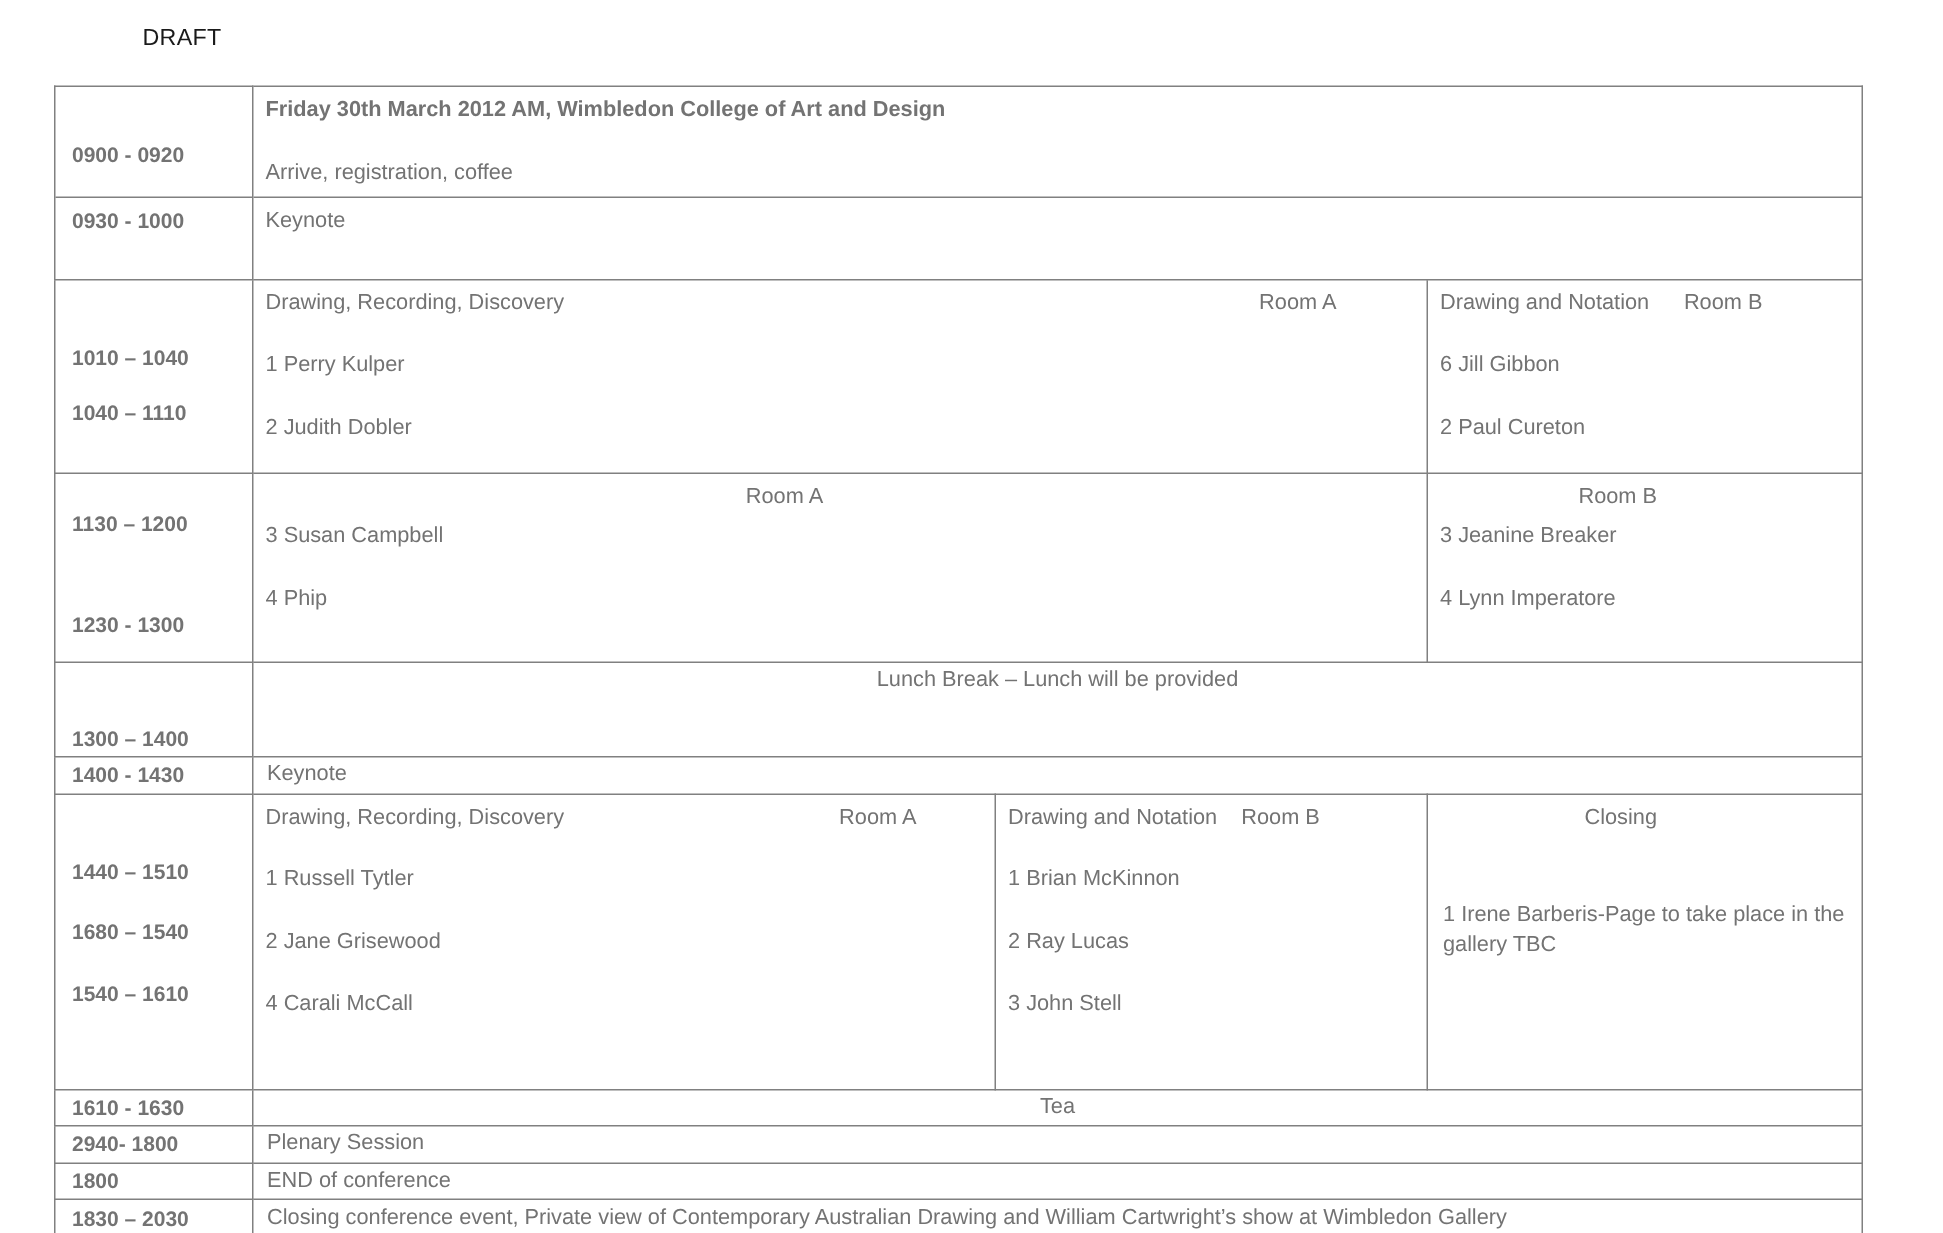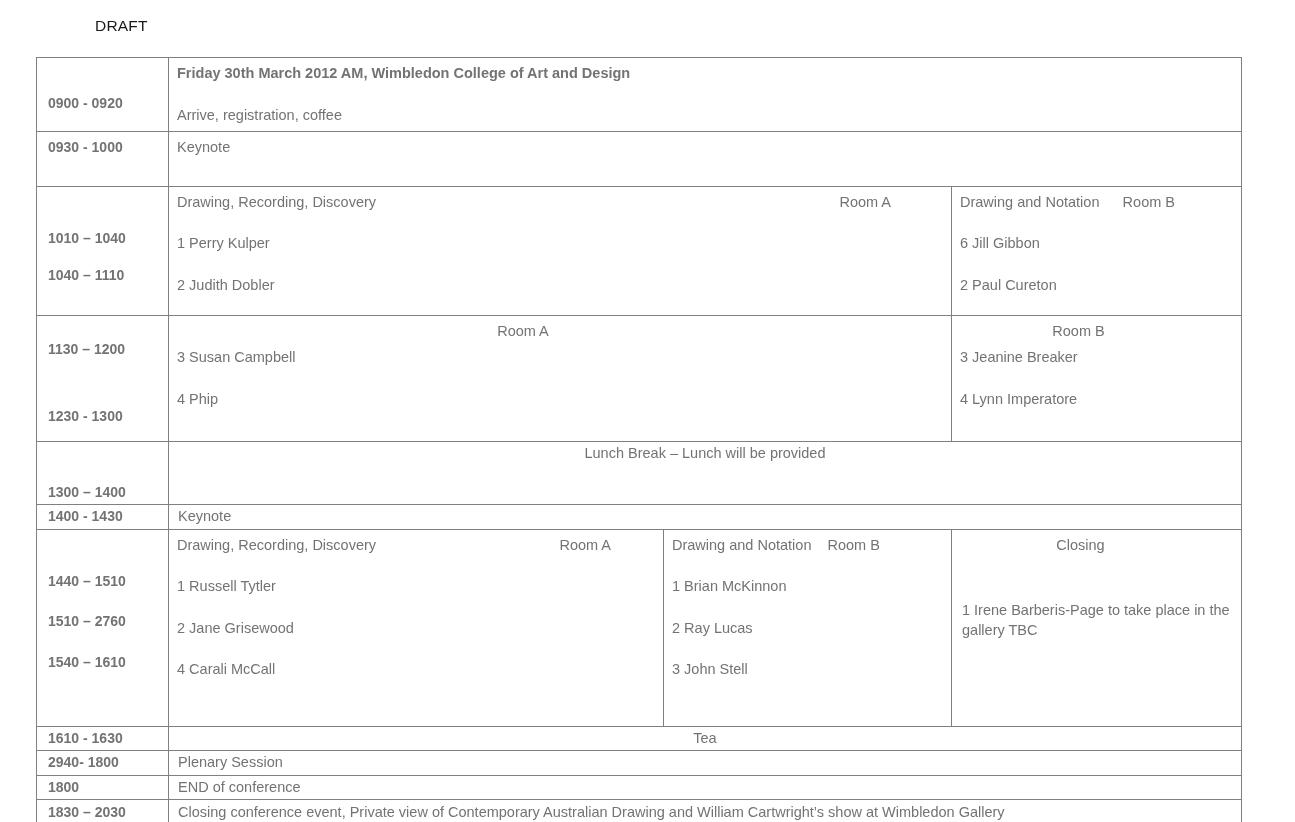--- a/index.html
+++ b/index.html
@@ -211,21 +211,21 @@
             <span>Keynote</span>
           </div>
         </td>
       </tr>
 
       <tr>
         <td>
           <div style="height:42px;"></div>
           <div class="time-bottomish">1440 – 1510</div>
           <div class="gap-22"></div>
-          <div class="time-bottomish">1510 – 2760</div>
+          <div class="time-bottomish">1680 – 1540</div>
           <div class="gap-22"></div>
           <div class="time-bottomish">1540 – 1610</div>
         </td>
         <td>
           <div class="cellpad">
             <div class="row-head-line">
               <span>Drawing, Recording, Discovery</span>
               <span style="padding-right:44px;">Room A</span>
             </div>
             <div class="gap-22"></div>

